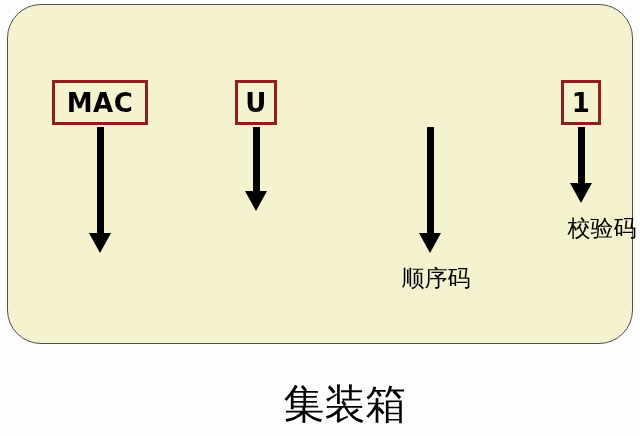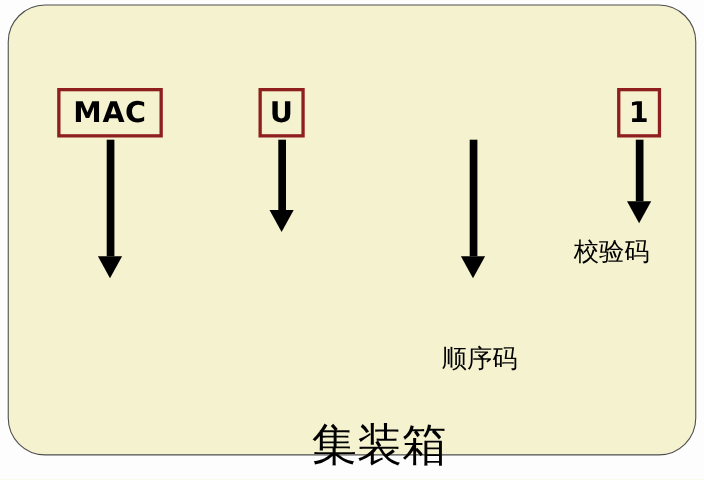--- a/index.html
+++ b/index.html
@@ -12,21 +12,21 @@
   }
   html,body{margin:0;padding:0;}
   body{
     width:640px;height:436px;
     background:var(--outer-bg);
     font-family:"DejaVu Sans","Liberation Sans",sans-serif;
     overflow:hidden;
   }
   .stage{position:relative;width:640px;height:436px;}
   .panel{
-    position:absolute;left:7px;top:4px;width:626px;height:410px;
+    position:absolute;left:7px;top:4px;width:626px;height:340px;
     background:var(--panel-bg);
     border:1.5px solid var(--panel-border);
     border-radius:34px;
     box-sizing:border-box;
   }
   .code-box{
     position:absolute;top:75px;height:45px;
     border:3px solid var(--box-border);
     box-sizing:border-box;
     display:flex;align-items:center;justify-content:center;
@@ -57,22 +57,22 @@
 
   .seg-label{
     position:absolute;
     transform:translateX(-50%);
     font-size:23px;color:var(--text);
     white-space:nowrap;
     font-weight:500;
   }
   .label-mac{left:90px;top:258px;}
   .label-u{left:256px;top:215px;}
-  .label-serial{left:428px;top:258px;margin-top:48px;}
-  .label-check{left:548px;top:208px;}
+  .label-serial{left:428px;top:258px;}
+  .label-check{left:594px;top:208px;}
 
   .diagram-title{
     position:absolute;left:337px;top:372px;
     transform:translateX(-50%);
     font-size:41px;font-weight:400;color:var(--text);
     white-space:nowrap;
   }
 </style>
 </head>
 <body>

